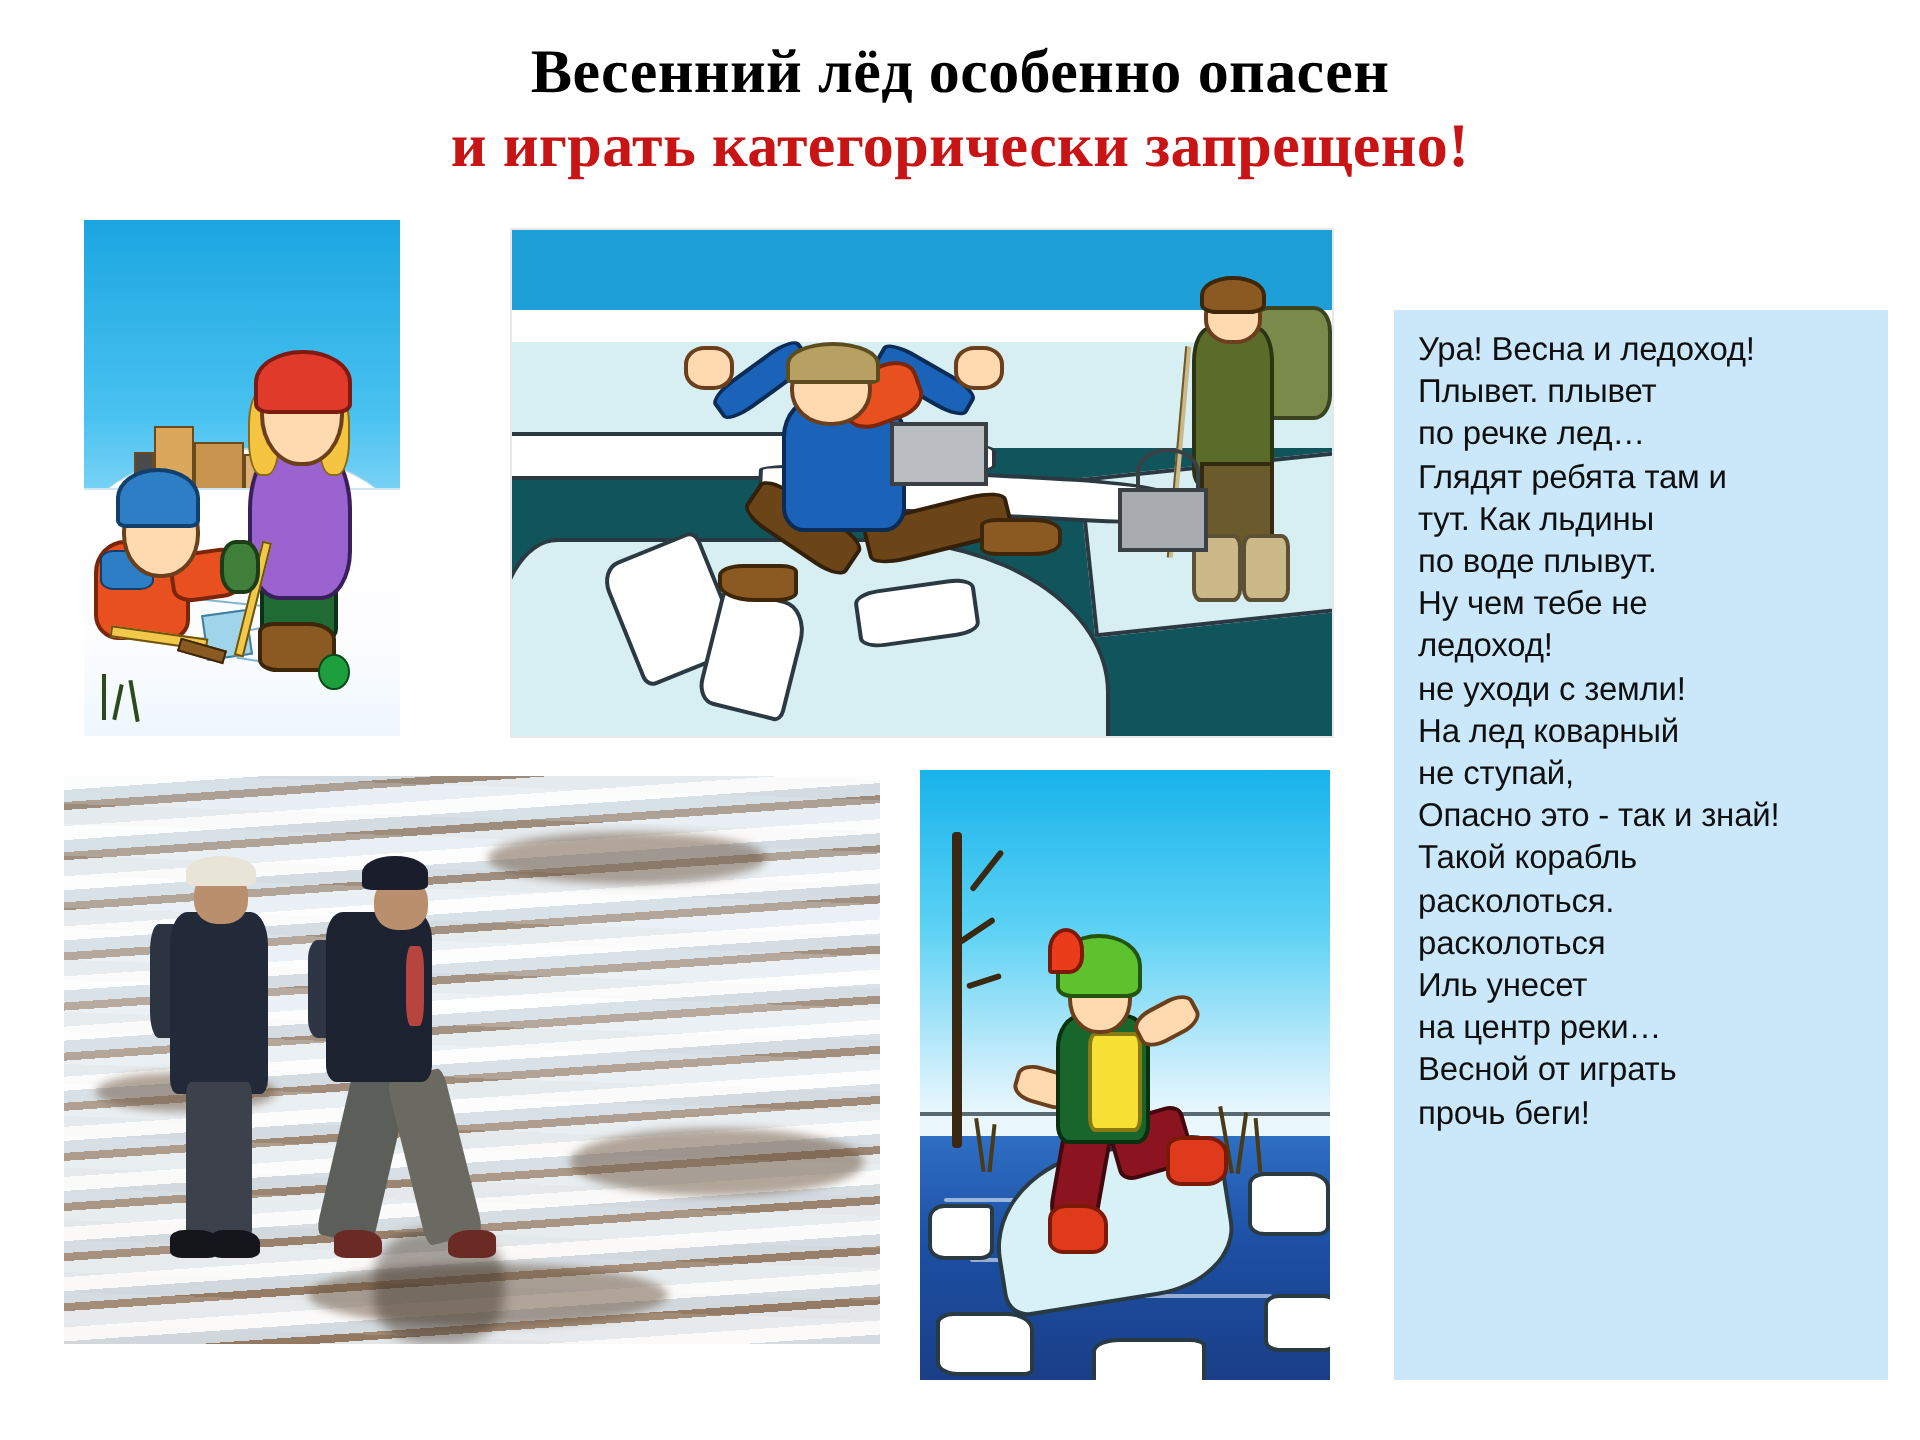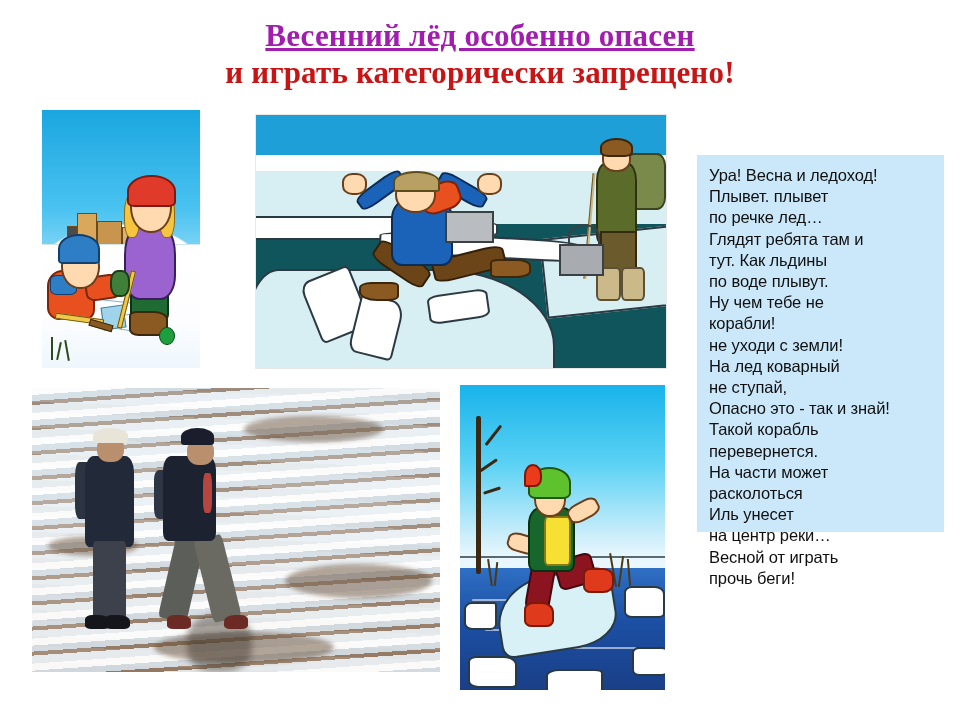--- a/index.html
+++ b/index.html
@@ -507,21 +507,21 @@
   #fig-girl-floe .rd3 { left: 74%; top: 55%; height: 11%; transform: rotate(-10deg); }
   #fig-girl-floe .rd4 { left: 78%; top: 56%; height: 10%; transform: rotate(8deg); }
   #fig-girl-floe .rd5 { left: 82%; top: 57%; height: 9%; transform: rotate(-5deg); }
 
   
   #poem-panel {
     position: absolute;
     left: 697px;
     top: 155px;
     width: 247px;
-    height: 377px;
+    height: 535px;
     background: #cbe8fa;
     box-sizing: border-box;
     padding: 10px 6px 8px 12px;
   }
   #poem-lines {
     margin: 0;
     list-style: none;
     padding: 0;
   }
   #poem-lines li {
@@ -530,21 +530,21 @@
     line-height: 21.2px;
     color: #101010;
     white-space: nowrap;
     letter-spacing: -.1px;
   }
 </style>
 </head>
 <body>
 
 <div id="title-block">
-  <span class="title-line" style="color: #a21caf; text-decoration: underline;">Весенний лёд особенно опасен</span>
+  <span class="title-line" style="color: #000000;">Весенний лёд особенно опасен</span>
   <span class="title-line" style="color: rgb(200, 20, 20);">и играть категорически запрещено!</span>
 </div>
 
 <div class="figure" id="fig-kids-ice">
   <div class="scene sky-cyan"></div>
   <div class="hill"></div>
   <div class="town">
     <div class="bld b1"></div>
     <div class="bld b2"></div>
     <div class="bld b3"></div>
@@ -678,27 +678,26 @@
 
 <div id="poem-panel" style="background: rgb(203, 232, 250);">
   <ul id="poem-lines" style="color: rgb(16, 16, 16);">
       <li>Ура! Весна и ледоход!</li>
       <li>Плывет. плывет</li>
       <li>по речке лед…</li>
       <li>Глядят ребята там и</li>
       <li>тут. Как льдины</li>
       <li>по воде плывут.</li>
       <li>Ну чем тебе не</li>
-      <li>корабли!</li>
+      <li>ледоход!</li>
       <li>не уходи с земли!</li>
       <li>На лед коварный</li>
       <li>не ступай,</li>
       <li>Опасно это - так и знай!</li>
       <li>Такой корабль</li>
-      <li>перевернется.</li>
-      <li>На части может</li>
+      <li>расколоться.</li>
       <li>расколоться</li>
       <li>Иль унесет</li>
       <li> на центр реки…</li>
       <li>Весной от играть</li>
       <li>прочь беги!</li>
     </ul>
 </div>
 
 </body></html>

